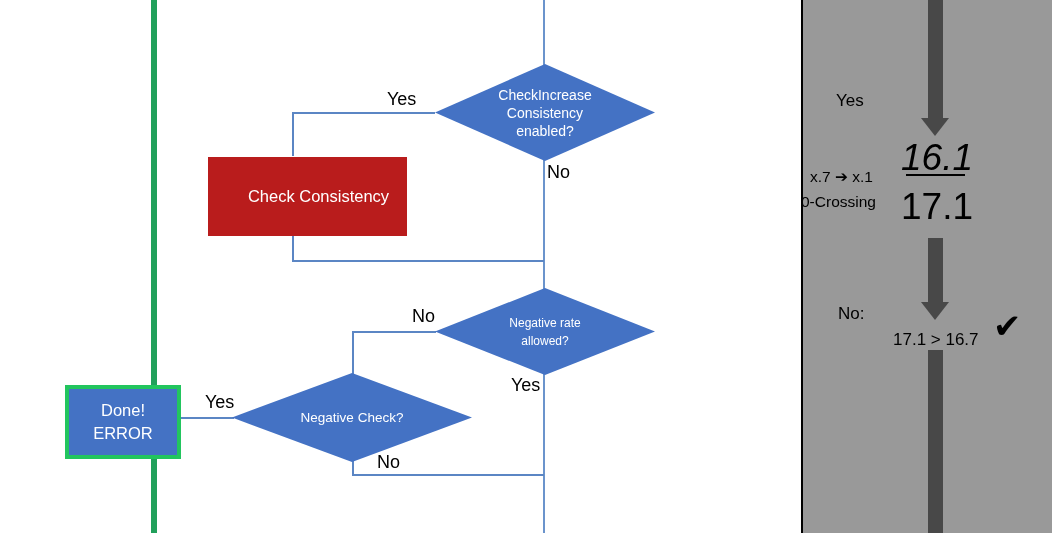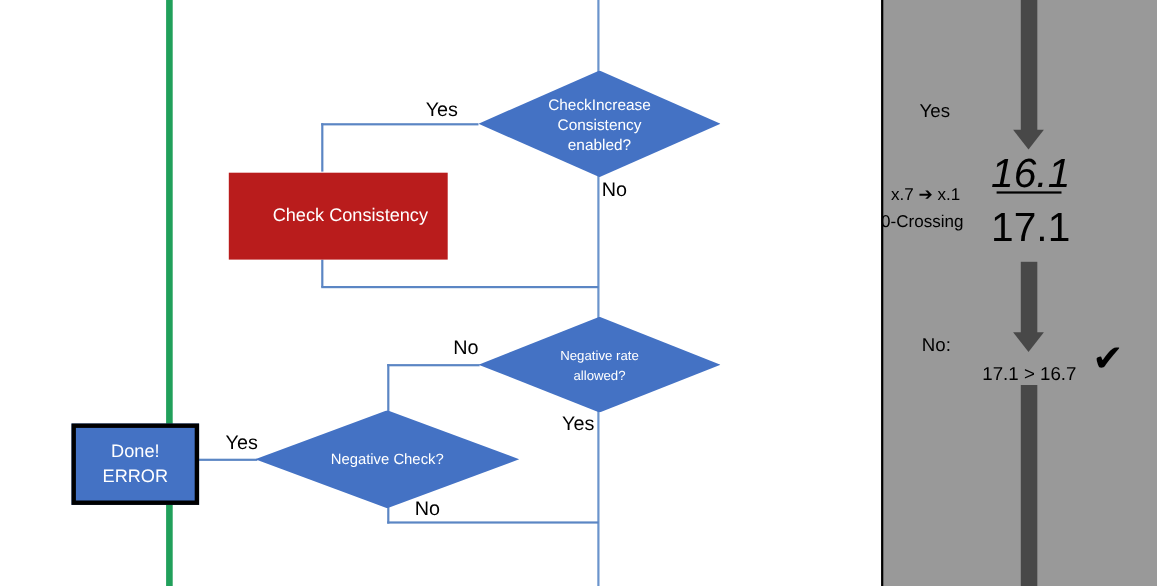--- a/index.html
+++ b/index.html
@@ -47,21 +47,21 @@
     position:absolute;z-index:4;
     background:#b91c1c;
     display:flex;align-items:center;justify-content:center;
     text-align:center;color:#fff;
     font-size:16.5px;line-height:23px;padding-left:22px;
   }
 
   .termbox{
     position:absolute;z-index:5;
     background:#4472c4;
-    border:4px solid #000000;
+    border:4px solid #22c55e;
     display:flex;align-items:center;justify-content:center;
     text-align:center;color:#fff;
     font-size:16.5px;line-height:23px;
   }
 
   .edge-label{
     position:absolute;z-index:6;
     color:#000;
     font-size:18px;line-height:20px;
     white-space:nowrap;

